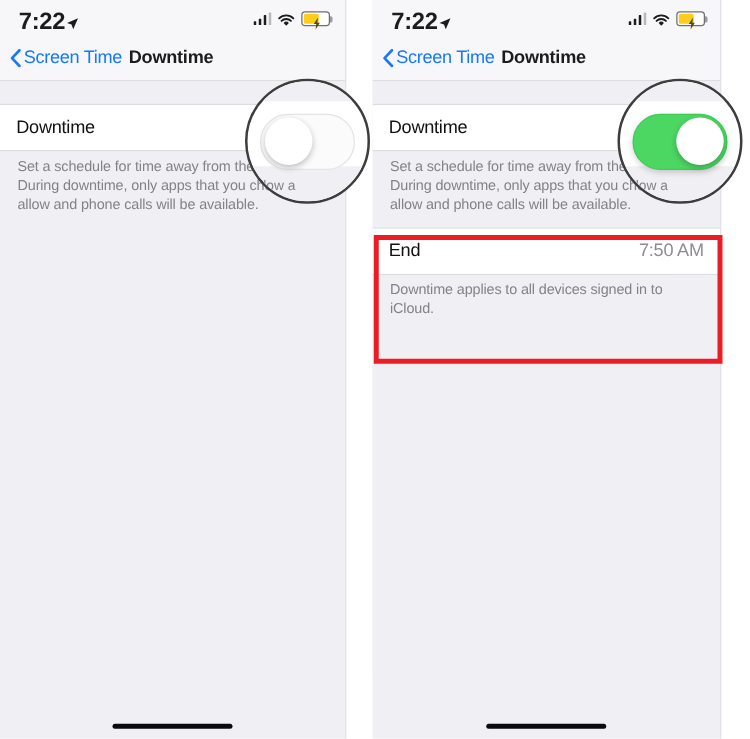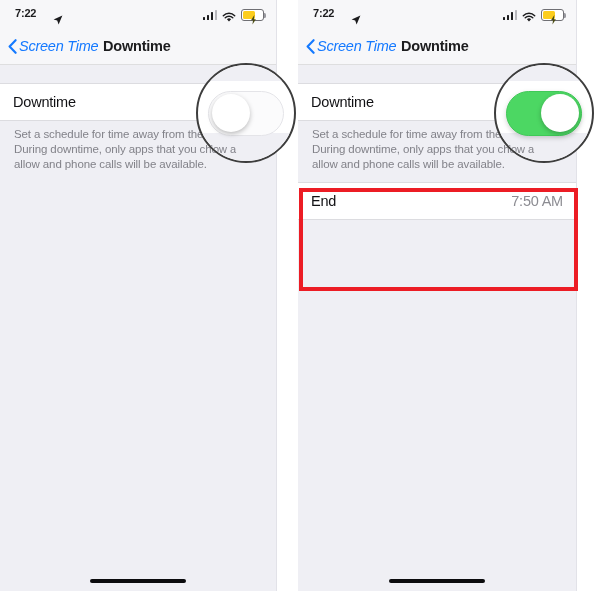--- a/index.html
+++ b/index.html
@@ -40,21 +40,21 @@
   
   .statusbar {
     position: relative;
     height: 33px;
     background: #f7f7f9;
   }
   .status-time {
     position: absolute;
     left: 15px;
     top: 7px;
-    font-size: 11px;
+    font-size: 19px;
     font-weight: 700;
     color: #1c1c1e;
     letter-spacing: -0.2px;
   }
   .loc-arrow {
     position: absolute;
     left: 53px;
     top: 11px;
     width: 10px;
     height: 10px;
@@ -128,21 +128,20 @@
     border-bottom: 1px solid #dededf;
   }
   .back-link {
     position: absolute;
     left: 8px;
     top: 5px;
     display: flex;
     align-items: center;
     gap: 2px;
     cursor: pointer;
-    font-style: italic;
   }
   .chev-back { width: 9px; height: 15px; display: block; }
   .back-label {
     font-size: 14.5px;
     color: #1479ff;
     letter-spacing: -0.25px;
   }
   .nav-title {
     position: absolute;
     left: 103px;
@@ -433,20 +432,21 @@
 
       <div class="footnote">Set a schedule for time away from the screen. During downtime, only apps that you choose to allow and phone calls will be available.</div>
 
       <div class="group">
         <div class="row">
           <span class="row-label">End</span>
           <span class="row-value">7:50 AM</span>
         </div>
       </div>
 
+      <div class="footnote tight">Downtime applies to all devices signed in to iCloud.</div>
 
       <div class="filler" style="height:280px"></div>
     </div>
 
     <div class="home-indicator"></div>
   </div>
 
   <div class="magnifier" style="left:196px; top:63px;">
     <div class="stripe-top"></div>
     <div class="stripe-bot"></div>

